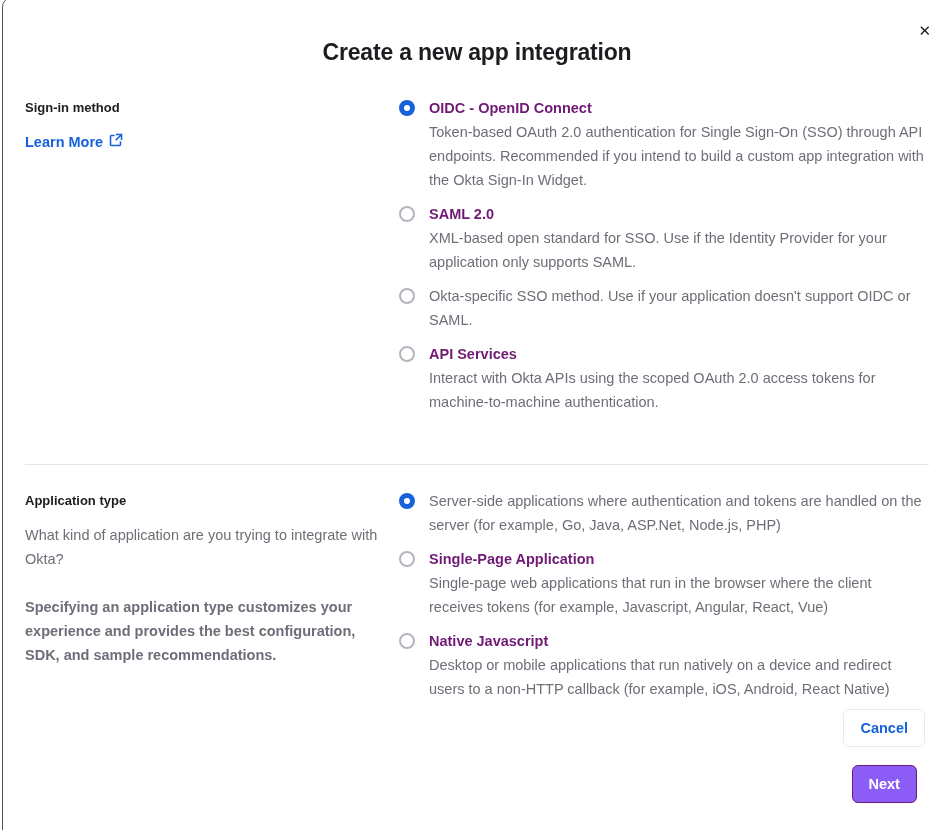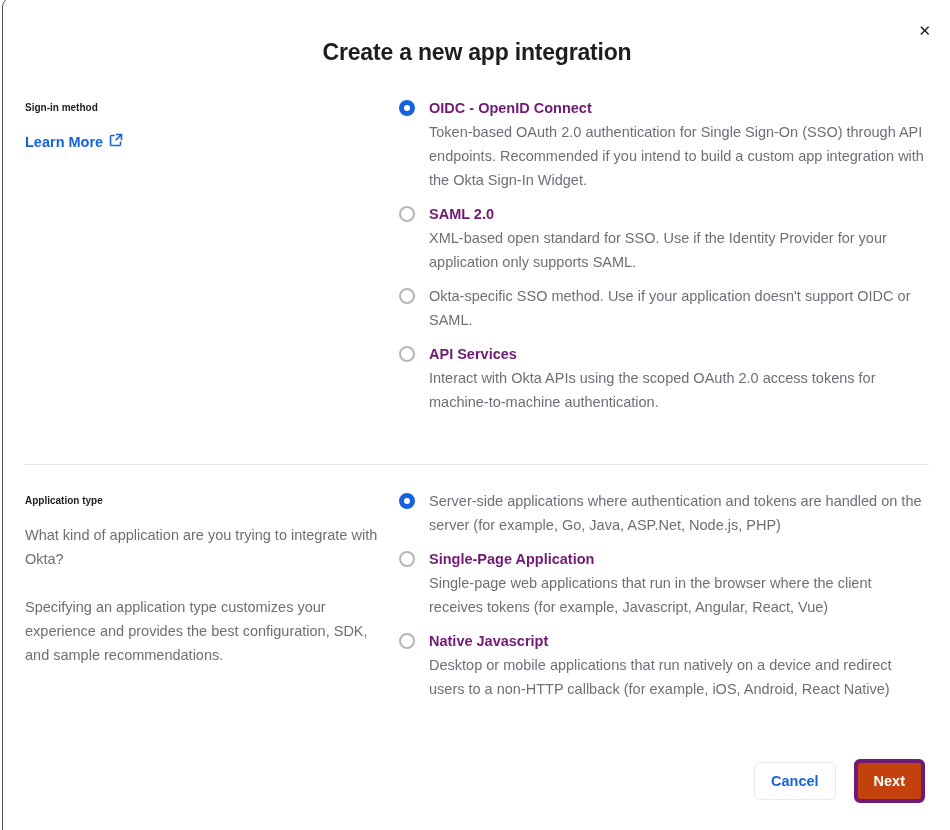--- a/index.html
+++ b/index.html
@@ -38,21 +38,21 @@
     font-family: "Liberation Sans", sans-serif;
   }
   .section-grid {
     display: grid;
     grid-template-columns: 366px 1fr;
     column-gap: 8px;
   }
   .section-1 { margin-top: 30px; }
   .section-2 { margin-top: 24px; }
   .section-label {
-    font-size: 10px;
+    font-size: 13px;
     font-weight: 700;
     line-height: 24px;
     color: #1d1d21;
   }
   .learn-more {
     margin-top: 10px;
     display: inline-flex;
     align-items: center;
     gap: 6px;
     font-size: 14.5px;
@@ -62,21 +62,21 @@
     text-decoration: none;
     cursor: pointer;
     justify-content: center;
   }
   .left-para {
     font-size: 14.5px;
     line-height: 24px;
     color: #6e6e78;
   }
   .left-para.p1 { margin-top: 10px; }
-  .left-para.p2 { margin-top: 24px; }
+  .left-para.p2 { margin-top: 24px; font-weight: bold; }
   .option-row {
     display: flex;
     gap: 14px;
     margin-bottom: 10px;
     cursor: pointer;
   }
   .radio {
     flex: 0 0 16px;
     width: 16px; height: 16px;
     margin-top: 4px;
@@ -102,39 +102,40 @@
     border-top: 1px solid #e5e5e8;
     margin-top: 40px;
   }
   .footer {
     position: absolute;
     right: 28px;
     bottom: 33px;
     display: flex;
     gap: 18px;
     align-items: center;
+    flex-direction: column;
   }
   .btn {
     font-family: "Liberation Sans", sans-serif;
     font-size: 14.5px;
     font-weight: 700;
     line-height: 16px;
     padding: 10px 16px;
     border-radius: 6px;
     cursor: pointer;
   }
   .btn-cancel {
     background: #ffffff;
     color: #1662dd;
     border: 1px solid #eaeaec;
   }
   .btn-next {
-    background: #c2410c;
+    background: #8b5cf6;
     color: #ffffff;
-    border: 4px solid #701a75;
+    border: 1px solid #701a75;
   }
   .ext-icon { display: inline-block; }
 </style>
 </head>
 <body>
 
 <div class="modal">
 
   <button class="close-btn">✕</button>
 

